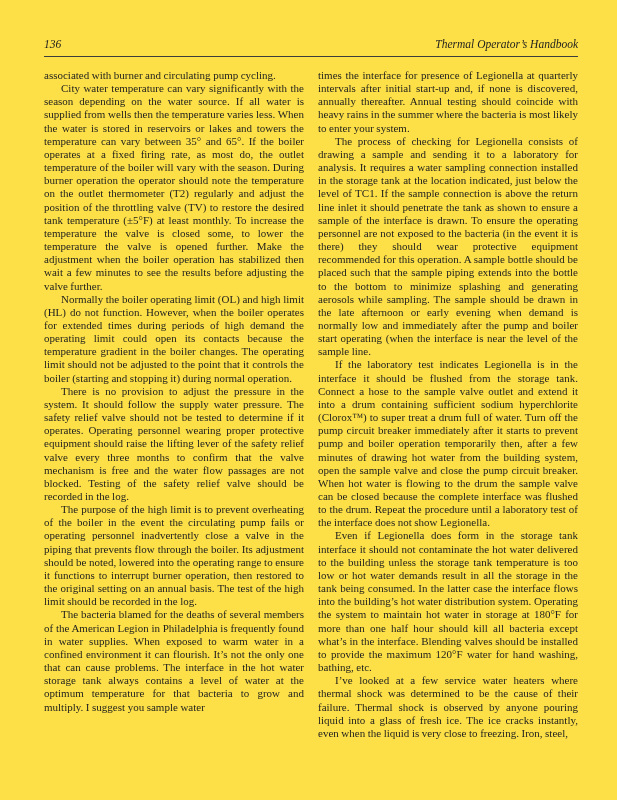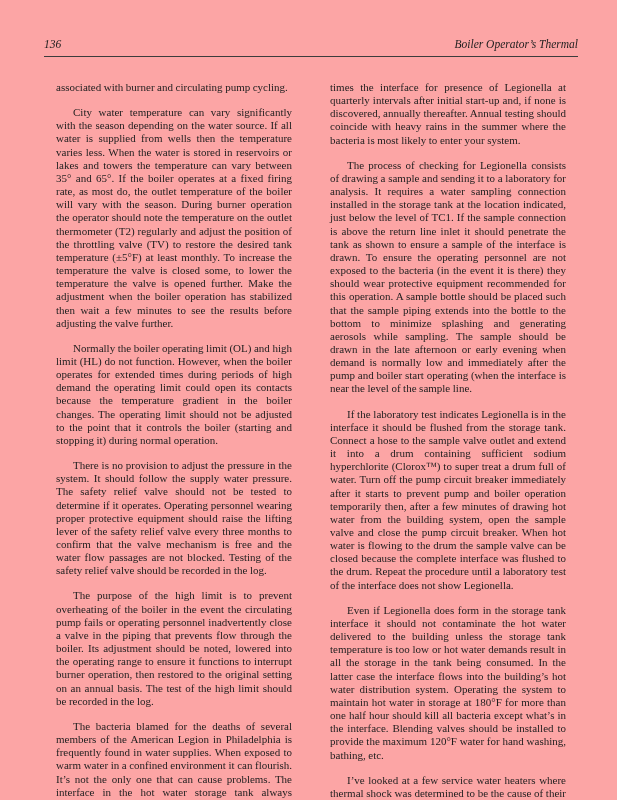--- a/index.html
+++ b/index.html
@@ -5,21 +5,21 @@
   html, body {
     margin: 0;
     padding: 0;
     background: #ffffff;
   }
   .page {
     position: relative;
     width: 617px;
     height: 800px;
     box-sizing: border-box;
-    background: #fca5a5;
+    background: #fde047;
     color: #1e1e1e;
     font-family: "Liberation Serif", "DejaVu Serif", serif;
     padding: 38px 39px 8px 44px;
     overflow: hidden;
   }
   .running-header {
     display: flex;
     justify-content: space-between;
     align-items: baseline;
     font-style: italic;
@@ -39,35 +39,35 @@
   }
   .col {
     width: 260px;
     font-size: 11px;
     line-height: 13.15px;
     text-align: justify;
     text-justify: inter-word;
     word-spacing: -0.2px;
   }
   .col p {
-    margin: 12px;
+    margin: 0;
     text-indent: 17px;
   }
   .col p.cont {
     text-indent: 0;
   }
 </style>
 </head>
 <body>
 
 <div class="page">
 
   <div class="running-header">
     <span>136</span>
-    <span>Boiler Operator’s Thermal</span>
+    <span>Thermal Operator’s Handbook</span>
   </div>
 
   <hr class="header-rule">
 
   <div class="columns">
 
     <section class="col">
       <p class="cont">associated with burner and circulating pump cycling.</p>
       <p>City water temperature can vary significantly with the season depending on the water source. If all water is supplied from wells then the temperature varies less. When the water is stored in reservoirs or lakes and towers the temperature can vary between 35° and 65°. If the boiler operates at a fixed firing rate, as most do, the outlet temperature of the boiler will vary with the season. During burner operation the operator should note the temperature on the outlet thermometer (T2) regularly and adjust the position of the throttling valve (TV) to restore the desired tank temperature (±5°F) at least monthly. To increase the temperature the valve is closed some, to lower the temperature the valve is opened further. Make the adjustment when the boiler operation has stabilized then wait a few minutes to see the results before adjusting the valve further.</p>
       <p>Normally the boiler operating limit (OL) and high limit (HL) do not function. However, when the boiler operates for extended times during periods of high demand the operating limit could open its contacts because the temperature gradient in the boiler changes. The operating limit should not be adjusted to the point that it controls the boiler (starting and stopping it) during normal operation.</p>

